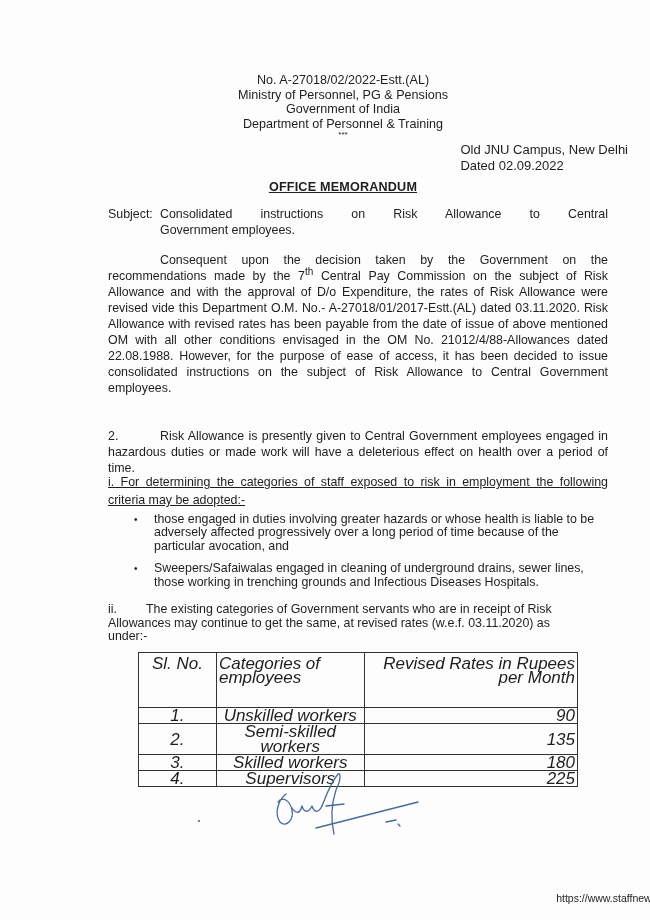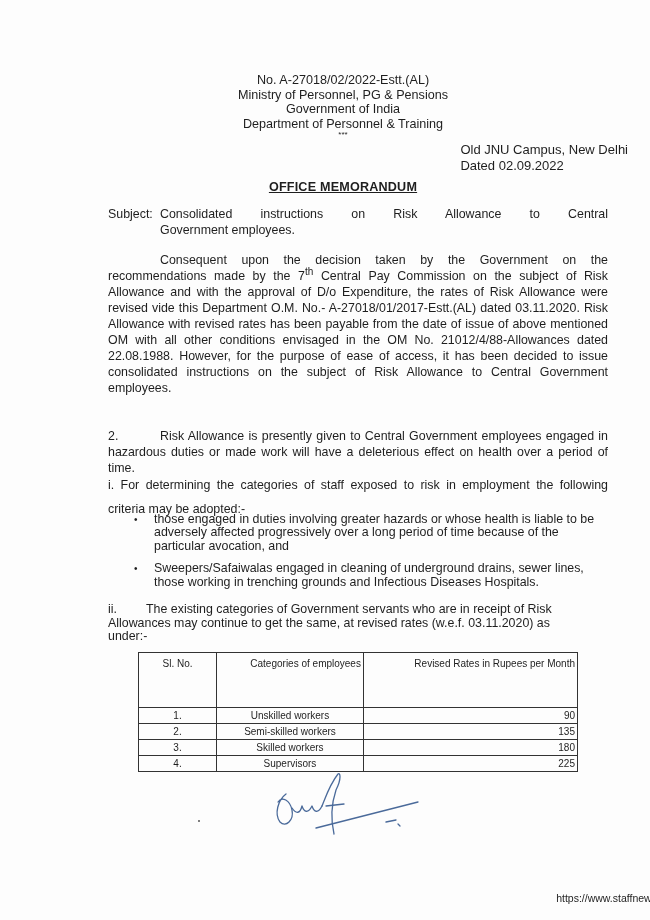--- a/index.html
+++ b/index.html
@@ -81,21 +81,21 @@
     .para {
       position: absolute;
       left: 90px;
       width: 500px;
       text-align: justify;
       line-height: 16px;
     }
     .para-1 { top: 252px; text-indent: 52px; }
     .para-2 { top: 428px; }
     .para-2 .num { display: inline-block; width: 52px; }
-    .para-3 { top: 473px; line-height: 24px; }
+    .para-3 { top: 473px; line-height: 18px; text-decoration: underline; }
     .bullets {
       position: absolute;
       left: 114px;
       top: 513px;
       width: 470px;
       margin: 0; padding: 0;
       list-style: none;
     }
     .bullets li {
       position: relative;
@@ -116,41 +116,42 @@
       width: 460px;
       line-height: 13.6px;
     }
     .para-4 .num { display: inline-block; width: 38px; }
     .rates-table {
       position: absolute;
       left: 120px;
       top: 652px;
       width: 440px;
       border-collapse: collapse;
-      font-size: 10px;
+      font-size: 17px;
+      font-style: italic;
     }
     .rates-table th, .rates-table td {
       border: 1px solid #333;
       padding: 0 2px;
       font-weight: normal;
     }
     .rates-table th {
       vertical-align: top;
       height: 50px;
       padding-top: 4px;
       line-height: 14px;
     }
     .rates-table td {
       height: 15px;
       line-height: 15px;
     }
     .rates-table .c1 { width: 75px; text-align: center; }
     .rates-table .c2 { width: 145px; text-align: center; }
     .rates-table .c3 { width: 215px; text-align: right; }
-    .rates-table th.c2 { text-align: right; }
+    .rates-table th.c2 { text-align: left; }
     .signature {
       position: absolute;
       left: 250px;
       top: 770px;
       width: 180px;
       height: 70px;
     }
     .stray-dot {
       position: absolute;
       left: 180px; top: 820px;

